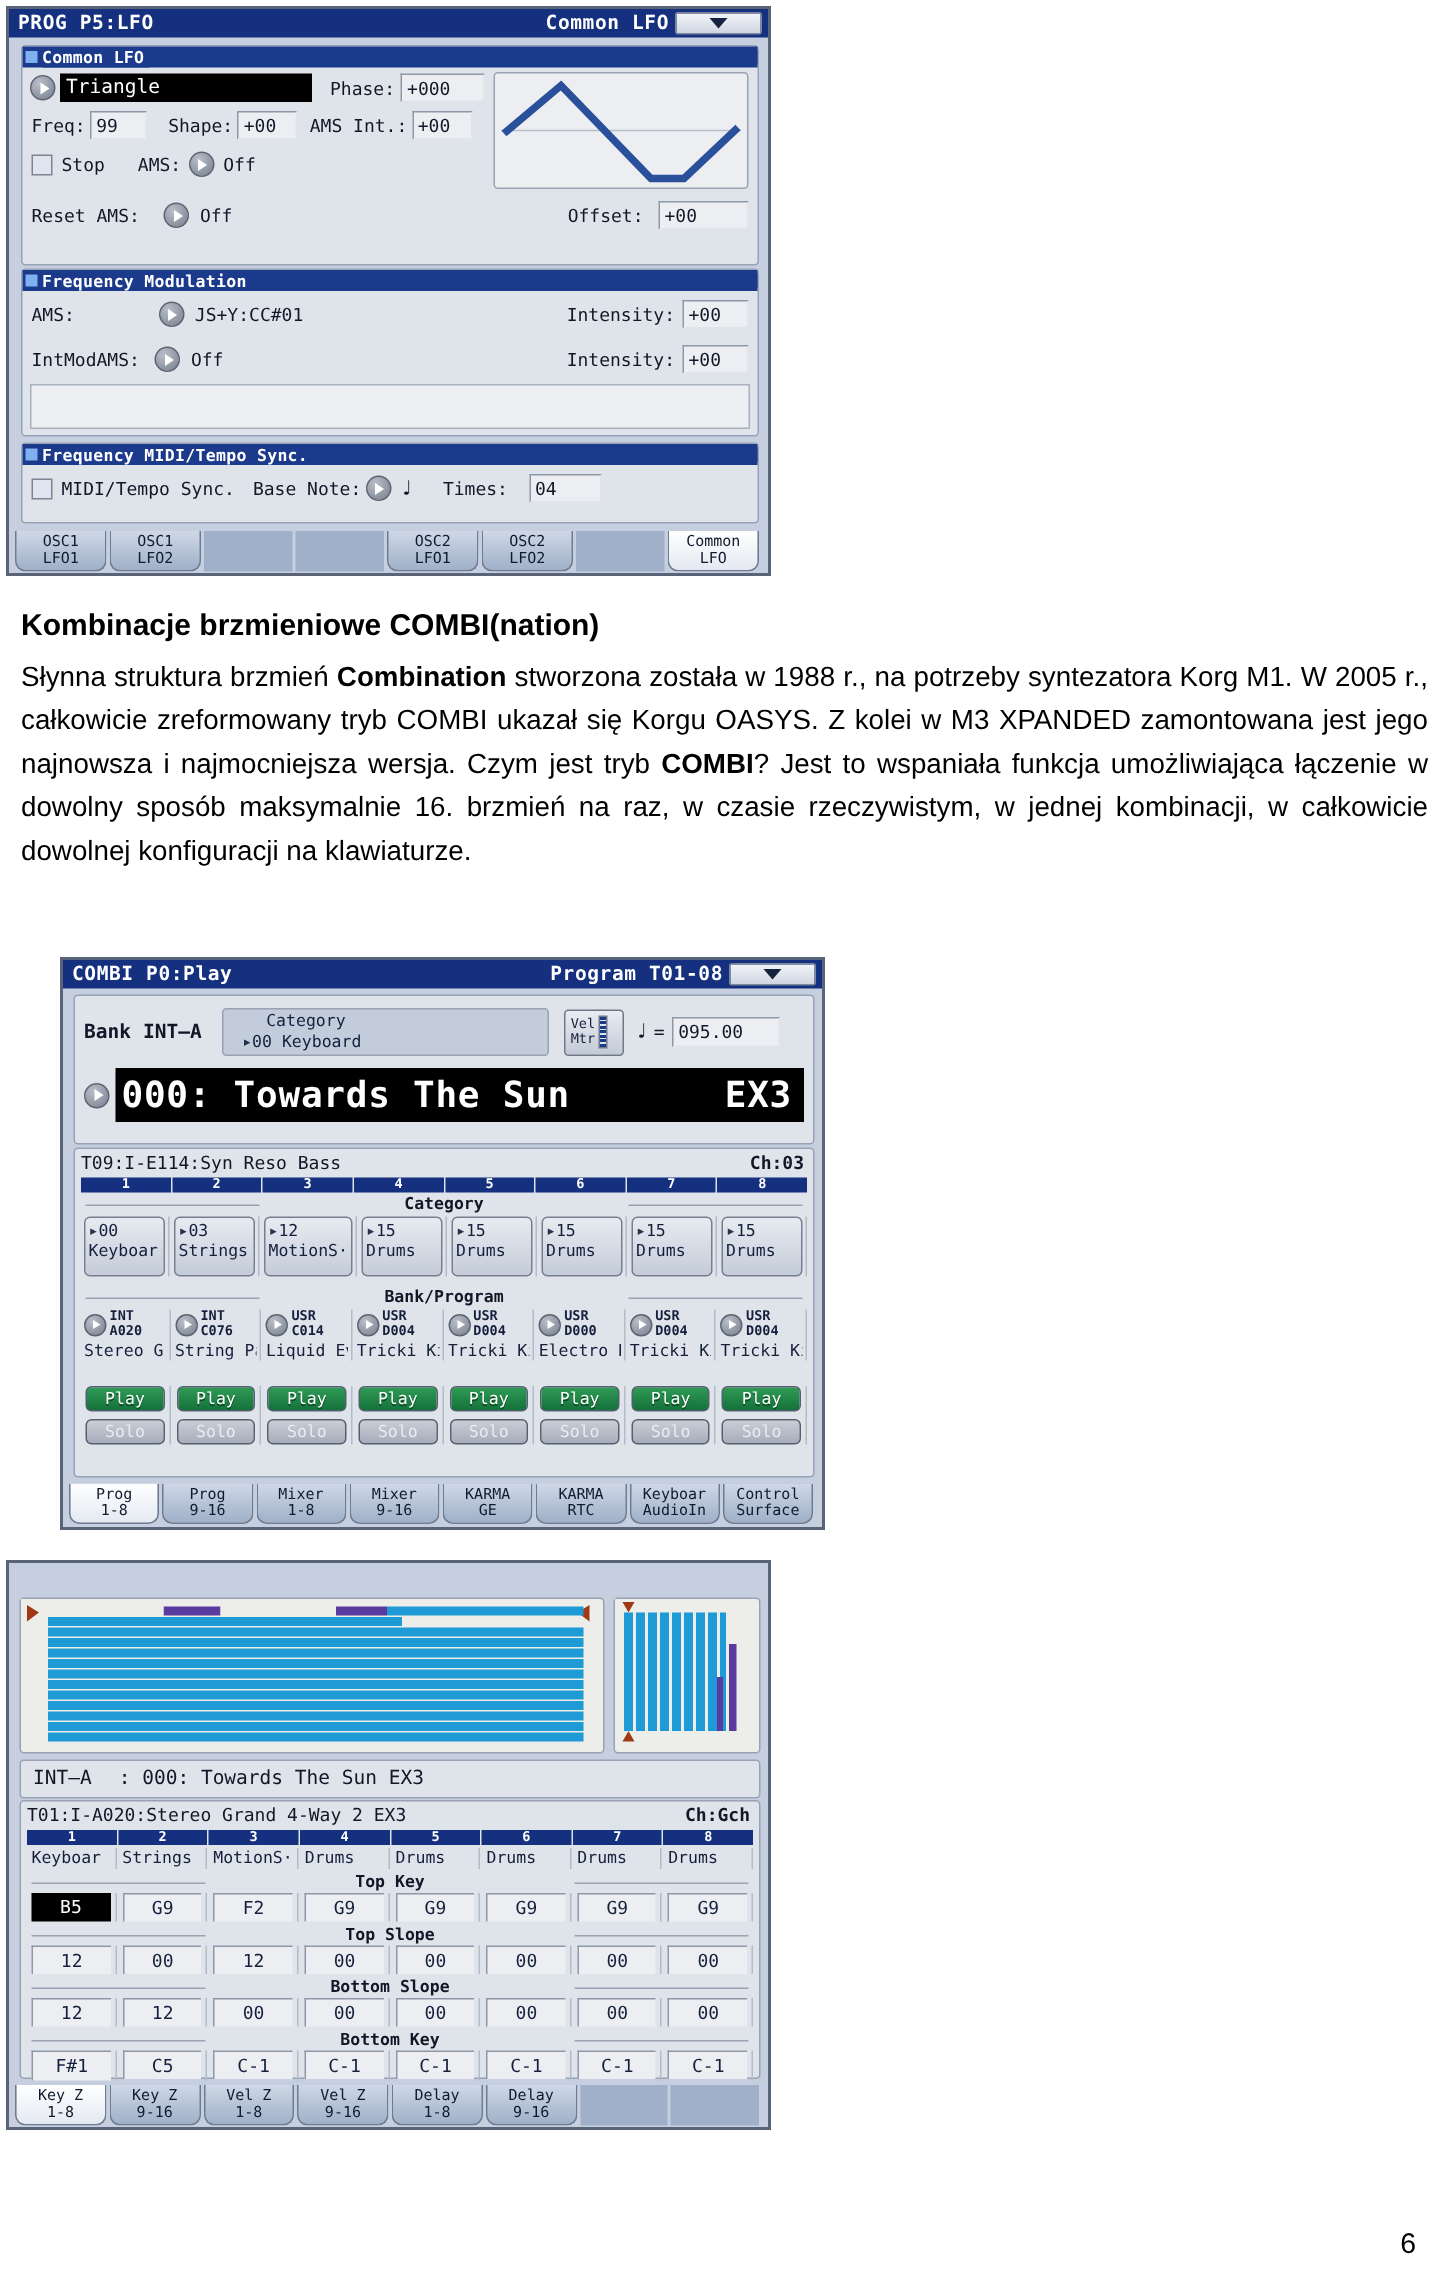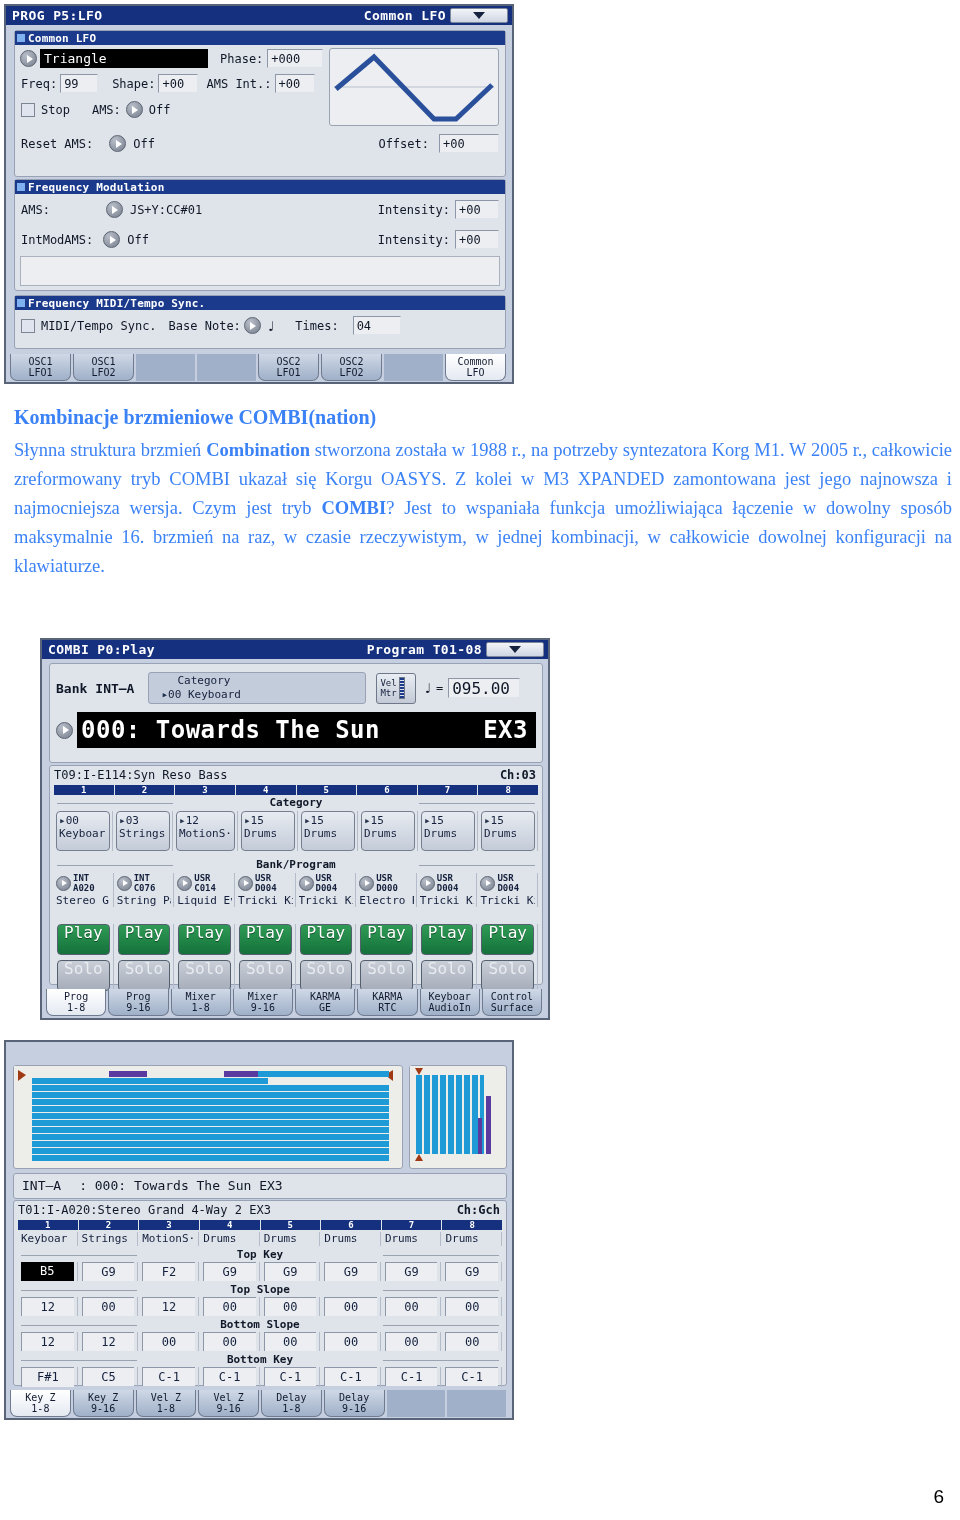--- a/index.html
+++ b/index.html
@@ -131,22 +131,22 @@
     margin-right:2px;
     white-space:nowrap;
     overflow:hidden;
   }
   .tab.active { background:linear-gradient(#ffffff,#e4e9f1); }
   .tab.blank { background:#9fb0c8; border:none; border-radius:0;}
 
   
   .body-text {
     position:absolute;
-    font-family:Liberation Serif, serif;
-    color:#3b82f6;
+    font-family:Liberation Sans, sans-serif;
+    color:#000000;
   }
   h2.sect {
     font-size:20px; margin:0 0 7px 0; font-weight:bold;
   }
   p.para {
     font-size:18.5px;
     line-height:29px;
     margin:0;
     text-align:justify;
   }
@@ -170,22 +170,22 @@
     font-size:11px;font-weight:bold;color:#101828;text-align:center;
     position:relative; height:12px; line-height:12px;
   }
   .sectlabel:before, .sectlabel:after {
     content:""; position:absolute; top:6px; height:1px; background:#9aa3b2; width:24%;
   }
   .sectlabel:before{ left:3px; }
   .sectlabel:after { right:3px; }
 
   .mini-btn {
-    font-size:16px; text-align:center; border-radius:4px;
-    height:31px; line-height:16px;
+    font-size:11px; text-align:center; border-radius:4px;
+    height:17px; line-height:16px;
     border:1px solid #55606f;
   }
   .mini-btn.play { background:linear-gradient(#2f9b55,#14713a); color:#ffffff; text-shadow:0 1px 0 #0a4a24;}
   .mini-btn.solo { background:linear-gradient(#c9ced7,#a6adba); color:#e9ecf1; }
 </style>
 </head>
 <body>
 
 <div class="lcd" style="left:4px; top:4px; width:510px; height:380px;">
 
@@ -359,21 +359,21 @@
       <div style="margin-left:10px;width:40px;height:31px;background:linear-gradient(#e9edf3,#c3cad6);border:1px solid #6f7889;border-radius:3px;display:flex;align-items:center;">
         <div style="font-size:9px;line-height:10px;padding-left:3px;">
           <div>Vel</div>
           <div>Mtr</div>
         </div>
         <div style="margin-left:2px;width:6px;height:22px;background:repeating-linear-gradient(#1b3a8c 0 2px,#dfe3ea 2px 3px);border:1px solid #6f7889;"></div>
       </div>
 
       <span class="lbl" style="margin-left:7px;font-size:14px;">♩</span>
       <span class="lbl" style="margin-left:4px;">=</span>
-      <div class="valbox" style="width:72px;height:20px;margin-left:5px;font-size:16px;">095.00</div>
+      <div class="valbox" style="width:72px;height:20px;margin-left:5px;font-size:12px;">095.00</div>
     </div>
 
     <div class="row" style="position:absolute;left:6px;top:48px;right:6px;">
       <div class="popbtn">
           <span class="arr"></span>
         </div>
       <div class="blackfield" style="flex:1 1 auto;height:36px;margin-left:4px;font-size:24px;font-weight:bold;letter-spacing:0.5px;">
         <span>000: Towards The Sun</span>
         <span style="margin-left:auto;padding-right:4px;">EX3</span>
       </div>

